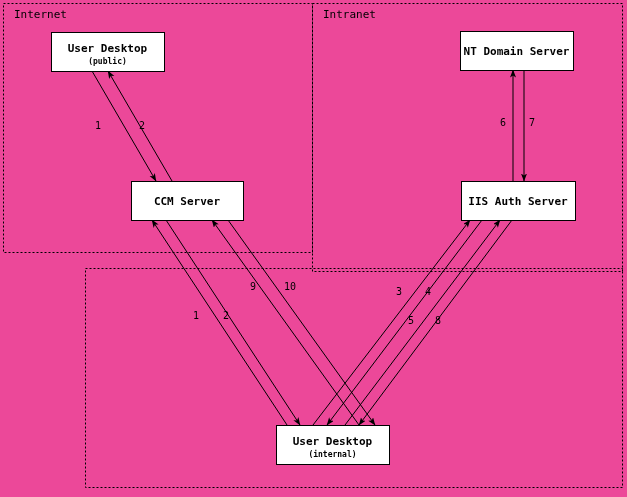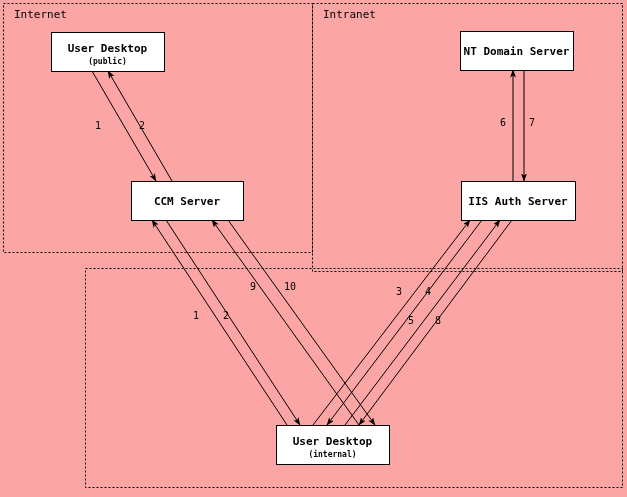--- a/index.html
+++ b/index.html
@@ -4,21 +4,21 @@
 <style>
   html, body {
     margin: 0;
     padding: 0;
     background: #ffffff;
   }
   #diagram-root {
     position: relative;
     width: 627px;
     height: 497px;
-    background: #fca5a5;
+    background: #ec4899;
     font-family: "DejaVu Sans Mono", monospace;
     overflow: hidden;
   }
   svg.canvas {
     position: absolute;
     top: 0;
     left: 0;
     width: 627px;
     height: 497px;
   }

